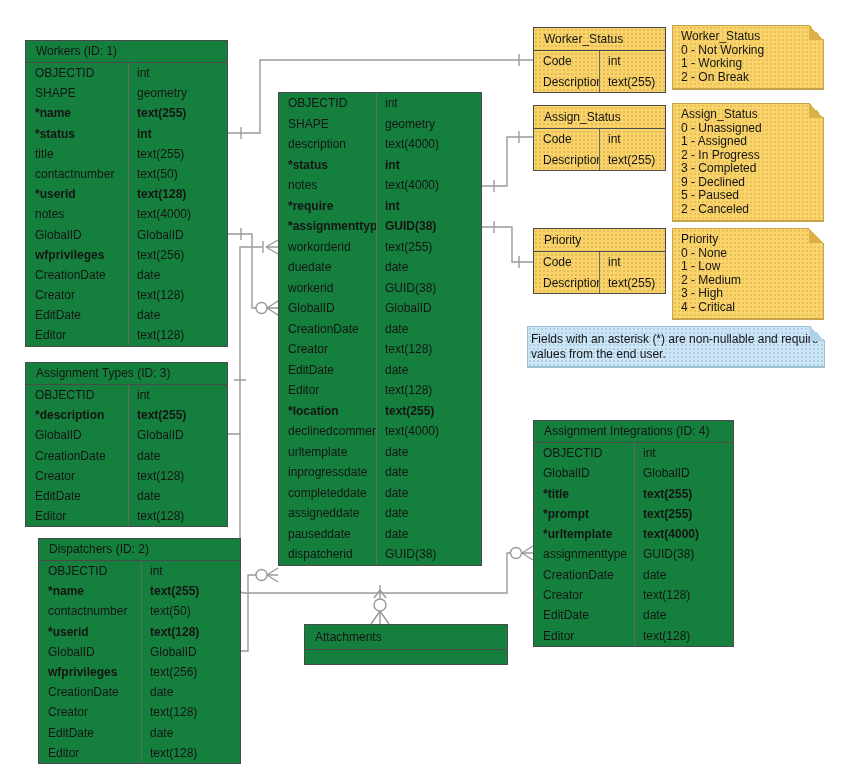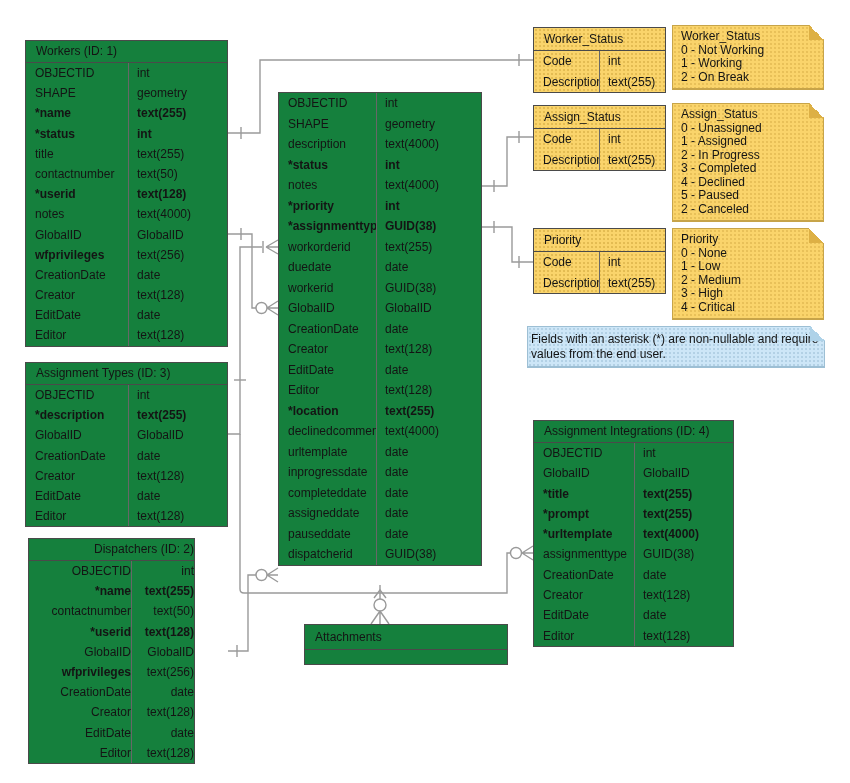--- a/index.html
+++ b/index.html
@@ -13,21 +13,21 @@
   .tbl-title { height:22px; line-height:21px; padding-left:10px; border-bottom:1.5px solid #4a4a4a; white-space:nowrap; overflow:hidden; }
   .row { display:flex; height:20.2px; line-height:20.2px; }
   .cell { overflow:hidden; white-space:nowrap; }
   .cell.name { width:var(--split,100px); padding-left:9px; flex:none; }
   .cell.type { flex:1; border-left:1px solid #676767; padding-left:8px; }
   .bold-both .cell { font-weight:bold; }
   .bold-name .cell.name { font-weight:bold; }
 
   #t-workers      { left:25px;  top:40px;  width:203px; --split:102px; }
   #t-types        { left:25px;  top:362px; width:203px; --split:102px; }
-  #t-disp         { left:28px;  top:538px; width:167px;text-align:right; --split:102px; }
+  #t-disp         { left:38px;  top:538px; width:203px; --split:102px; }
   #t-assignments  { left:278px; top:92px;  width:204px; --split:97px;  }
   #t-assignments .row { height:20.5px; line-height:20.5px; }
   #t-integrations { left:533px; top:420px; width:201px; --split:100px; }
   #t-integrations .row { height:20.3px; line-height:20.3px; }
 
   #t-attach { left:261px; top:624px; width:204px;margin-left:43px; }
   #t-attach .tbl-title { height:25px; line-height:24px; }
   #t-attach .empty-row { height:14px; }
 
   
@@ -311,21 +311,21 @@
           <div class="cell name">*status</div>
           <div class="cell type">int</div>
         </div>
 
         <div class="row">
           <div class="cell name">notes</div>
           <div class="cell type">text(4000)</div>
         </div>
 
         <div class="row bold-both">
-          <div class="cell name">*priority</div>
+          <div class="cell name">*require</div>
           <div class="cell type">int</div>
         </div>
 
         <div class="row bold-both">
           <div class="cell name">*assignmenttype</div>
           <div class="cell type">GUID(38)</div>
         </div>
 
         <div class="row">
           <div class="cell name">workorderid</div>
@@ -531,21 +531,21 @@
 
   <div class="note" id="n-astatus">
     <div class="fold"></div>
     <div>
 
     <div class="note-line">Assign_Status</div>
         <div class="note-line">0 - Unassigned</div>
         <div class="note-line">1 - Assigned</div>
         <div class="note-line">2 - In Progress</div>
         <div class="note-line">3 - Completed</div>
-        <div class="note-line">4 - Declined</div>
+        <div class="note-line">9 - Declined</div>
         <div class="note-line">5 - Paused</div>
         <div class="note-line">2 - Canceled</div>
       </div>
   </div>
 
   <div class="note" id="n-priority">
     <div class="fold"></div>
     <div>
 
     <div class="note-line">Priority</div>

